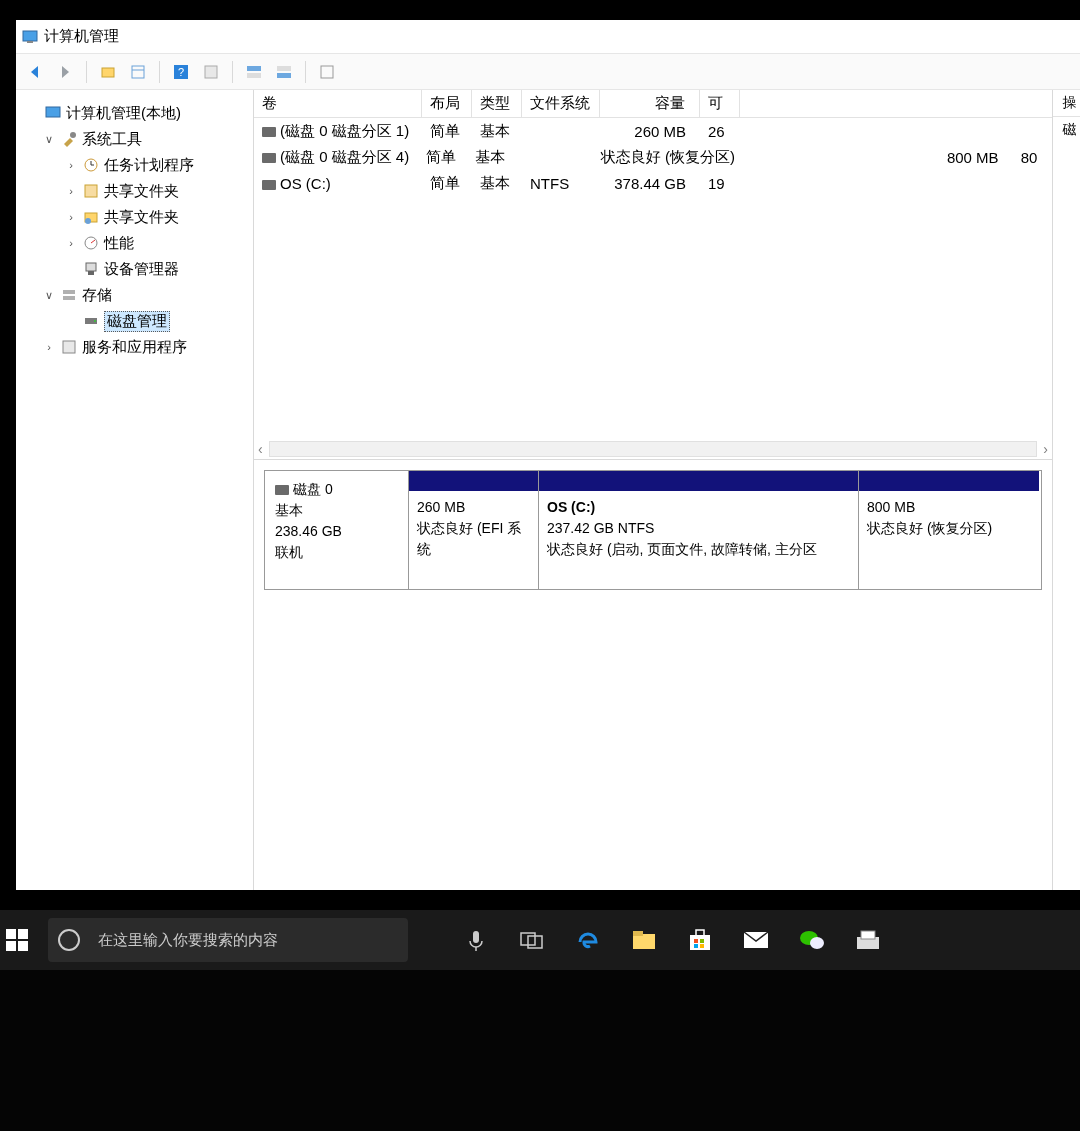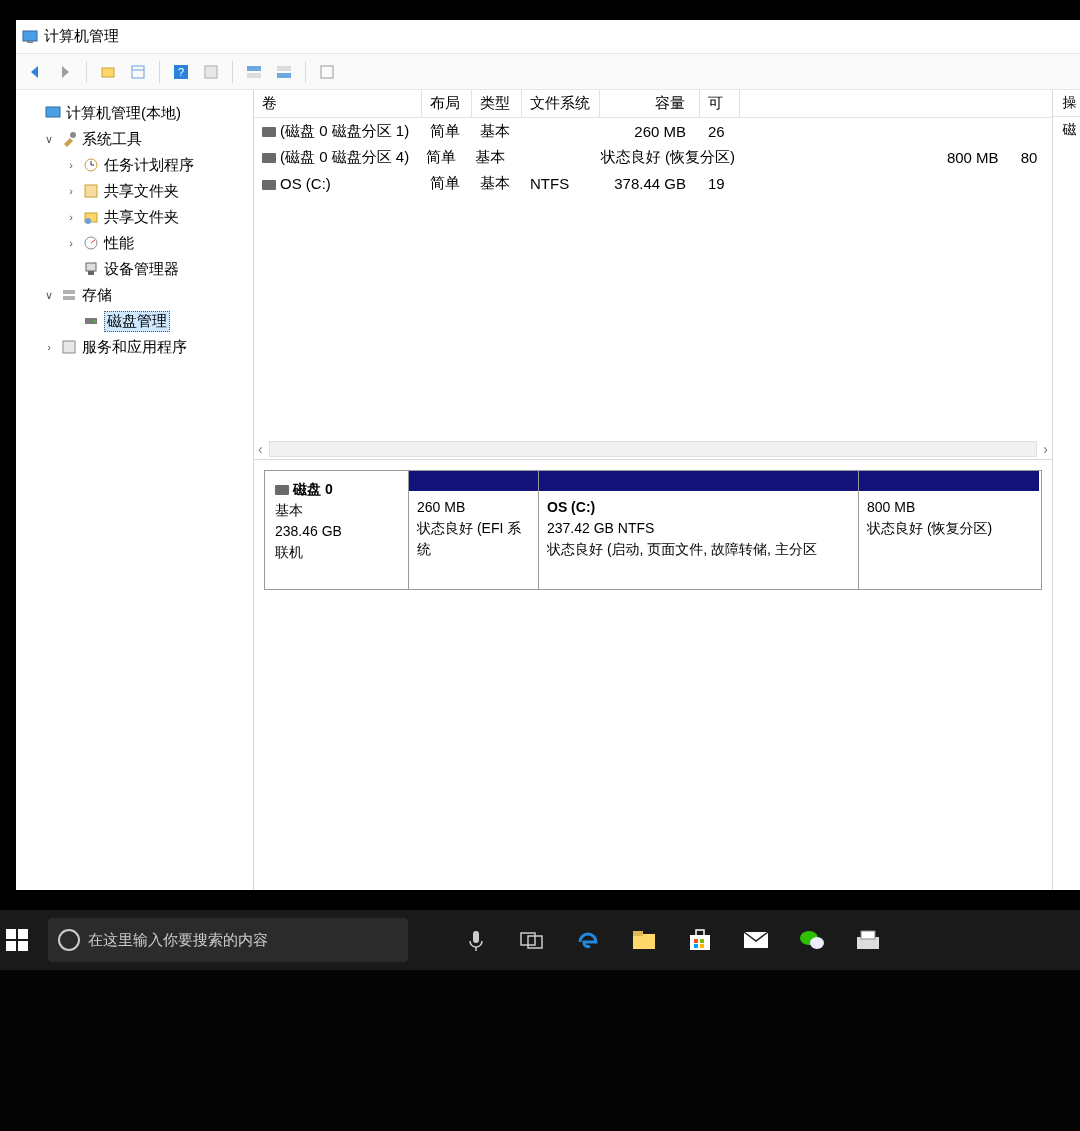--- a/index.html
+++ b/index.html
@@ -162,21 +162,21 @@
     border: 1px solid #999;
     height: 120px;
   }
   .disk-label {
     width: 144px;
     border-right: 1px solid #999;
     padding: 8px 10px;
     font-size: 14px;
     line-height: 1.5;
   }
-  .disk-label .name { font-weight: bold; }
+  .disk-label .name { font-weight: normal; }
   .part {
     border-right: 1px solid #999;
     display:flex;
     flex-direction:column;
     font-size: 14px;
     overflow:hidden;
   }
   .part:last-child{ border-right:none;}
   .part .bar { height: 20px; background: #12127a; }
   .part .body { flex:1; padding: 6px 8px; line-height:1.5; display:block;}
@@ -213,21 +213,21 @@
     display:flex;
     align-items:center;
     padding: 0 6px;
     gap: 14px;
     color:#ccc;
   }
   .start { width:28px; height:28px; display:flex; flex-wrap:wrap; gap:2px; align-content:center;}
   .start span{ width:10px;height:10px;background:#fff;}
   .search-box {
     display:flex; align-items:center;
-    gap:8px;
+    gap:18px;
     height:44px;
     width: 360px;
     background:#2b2b2b;
     border-radius:4px;
     padding: 0 10px;
     color:#ccc;
   }
   .search-box .circle{
     width:22px;height:22px;border:2px solid #ccc;border-radius:50%;
   }

